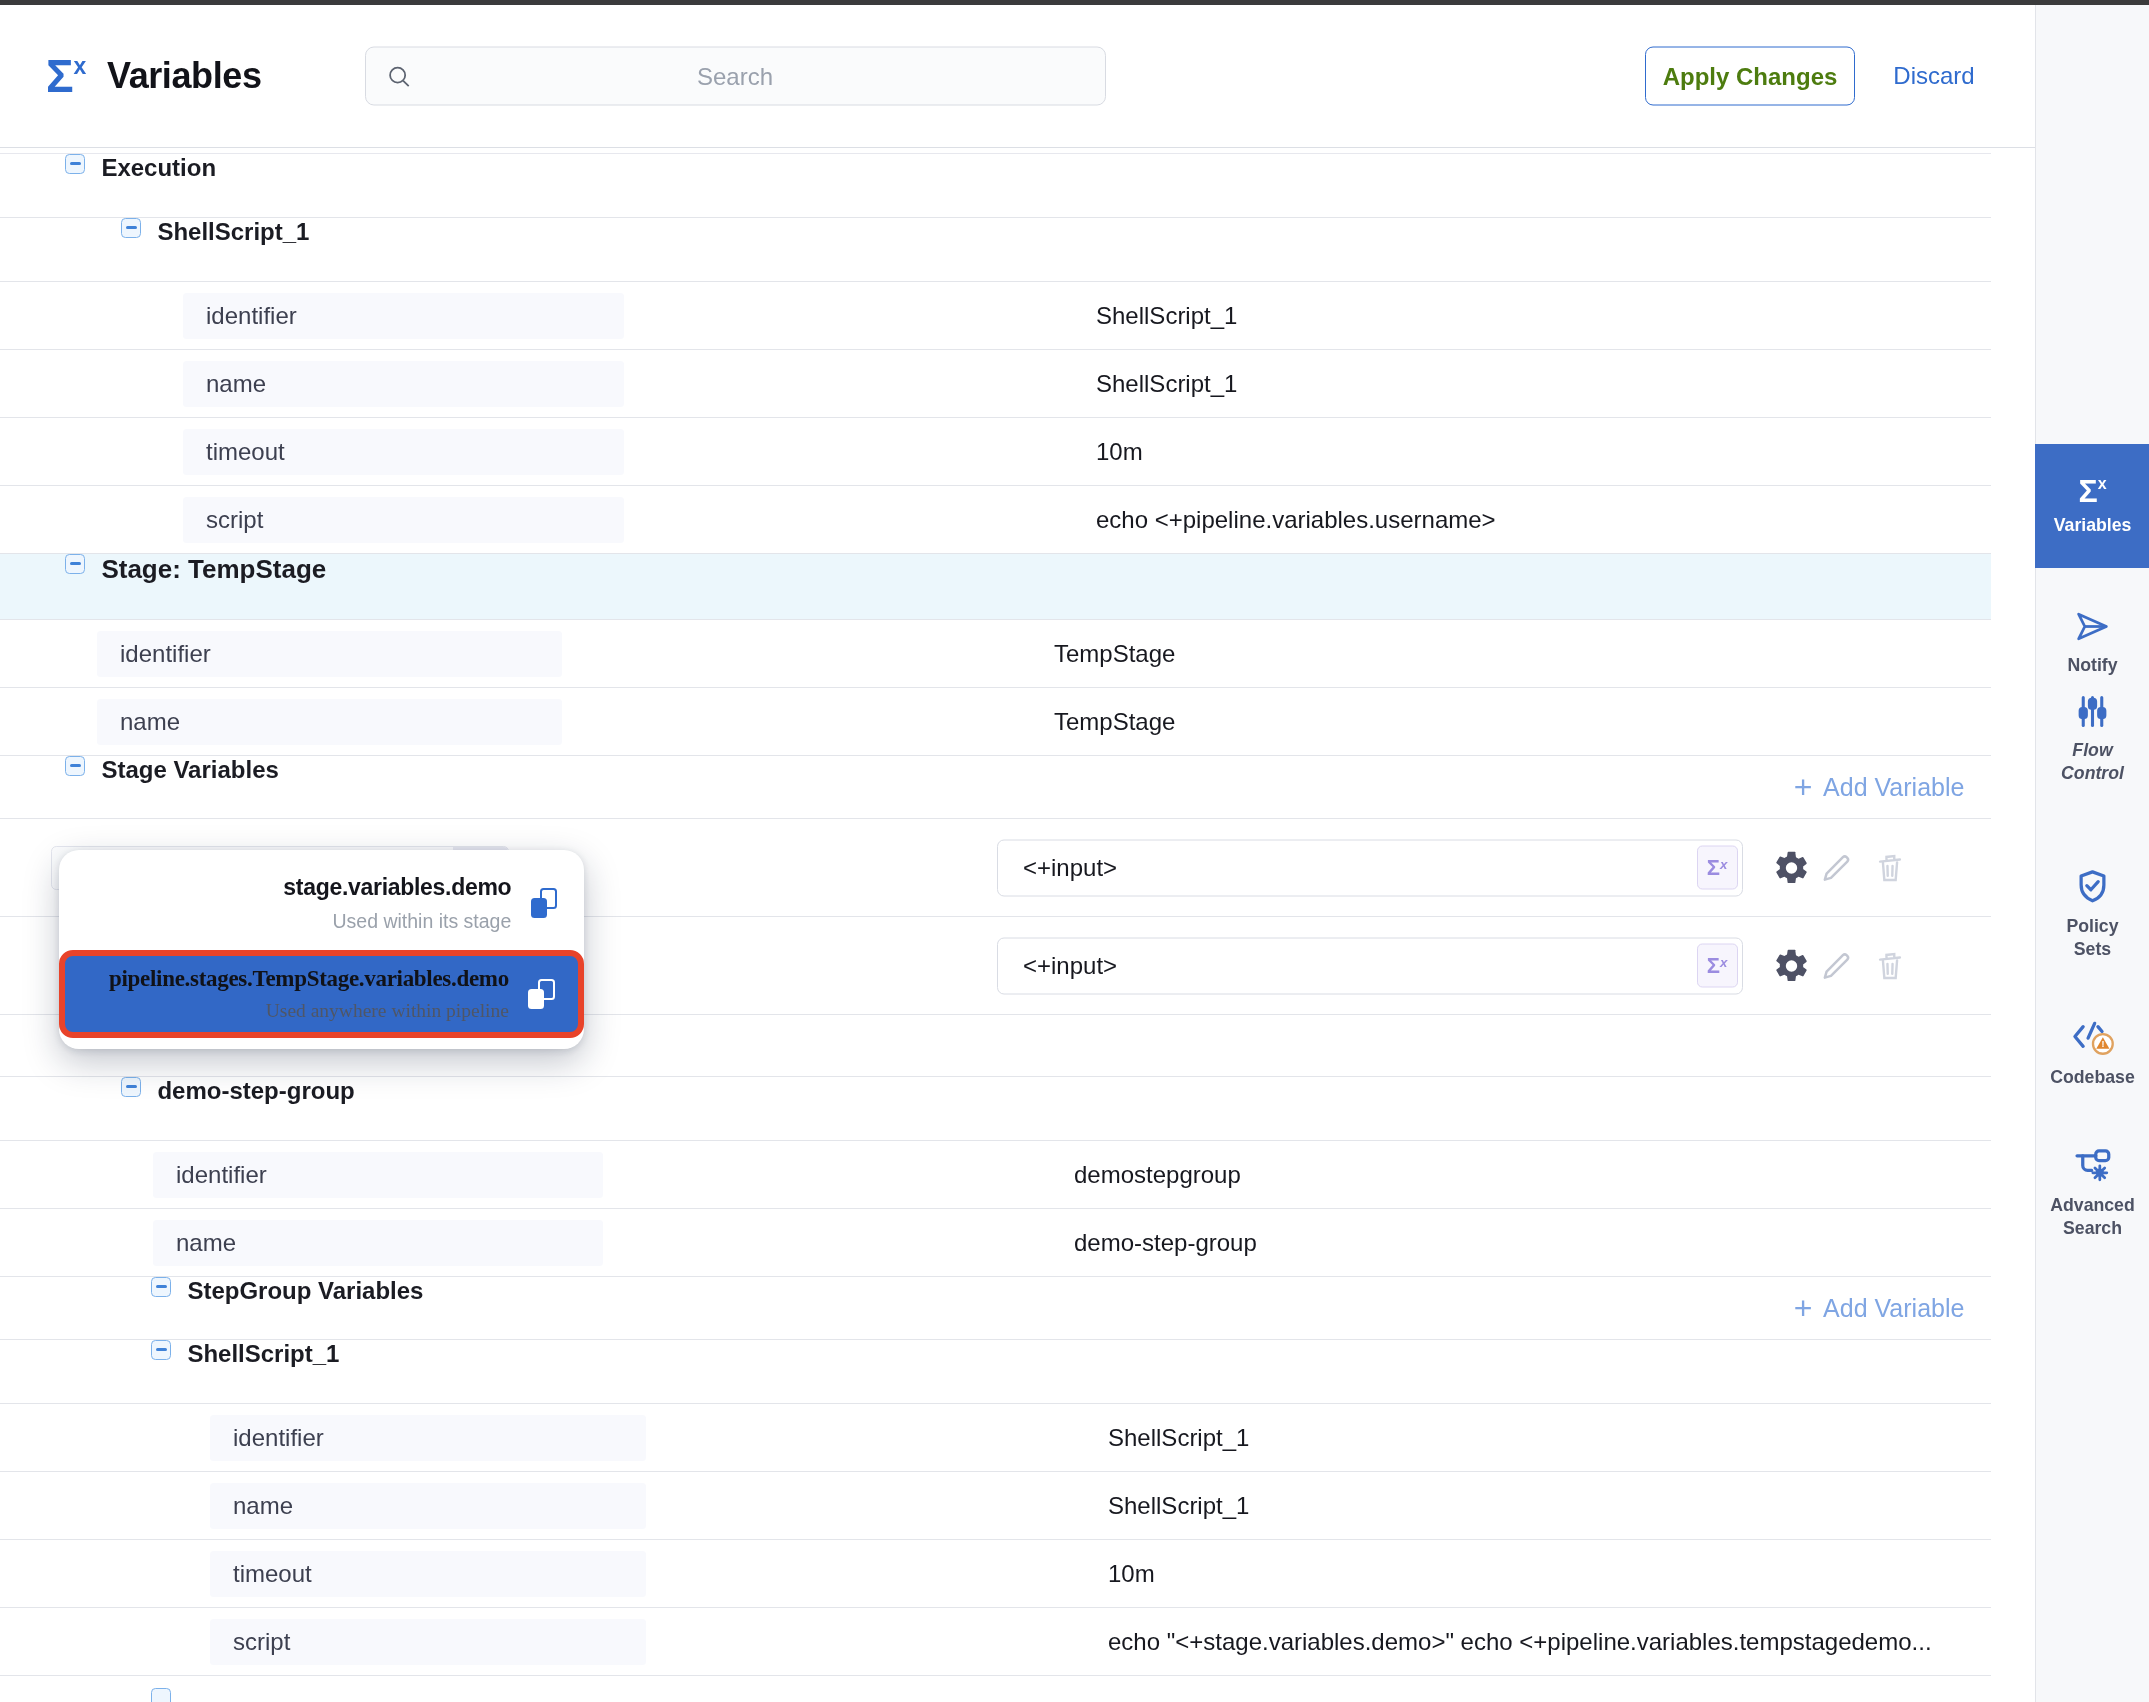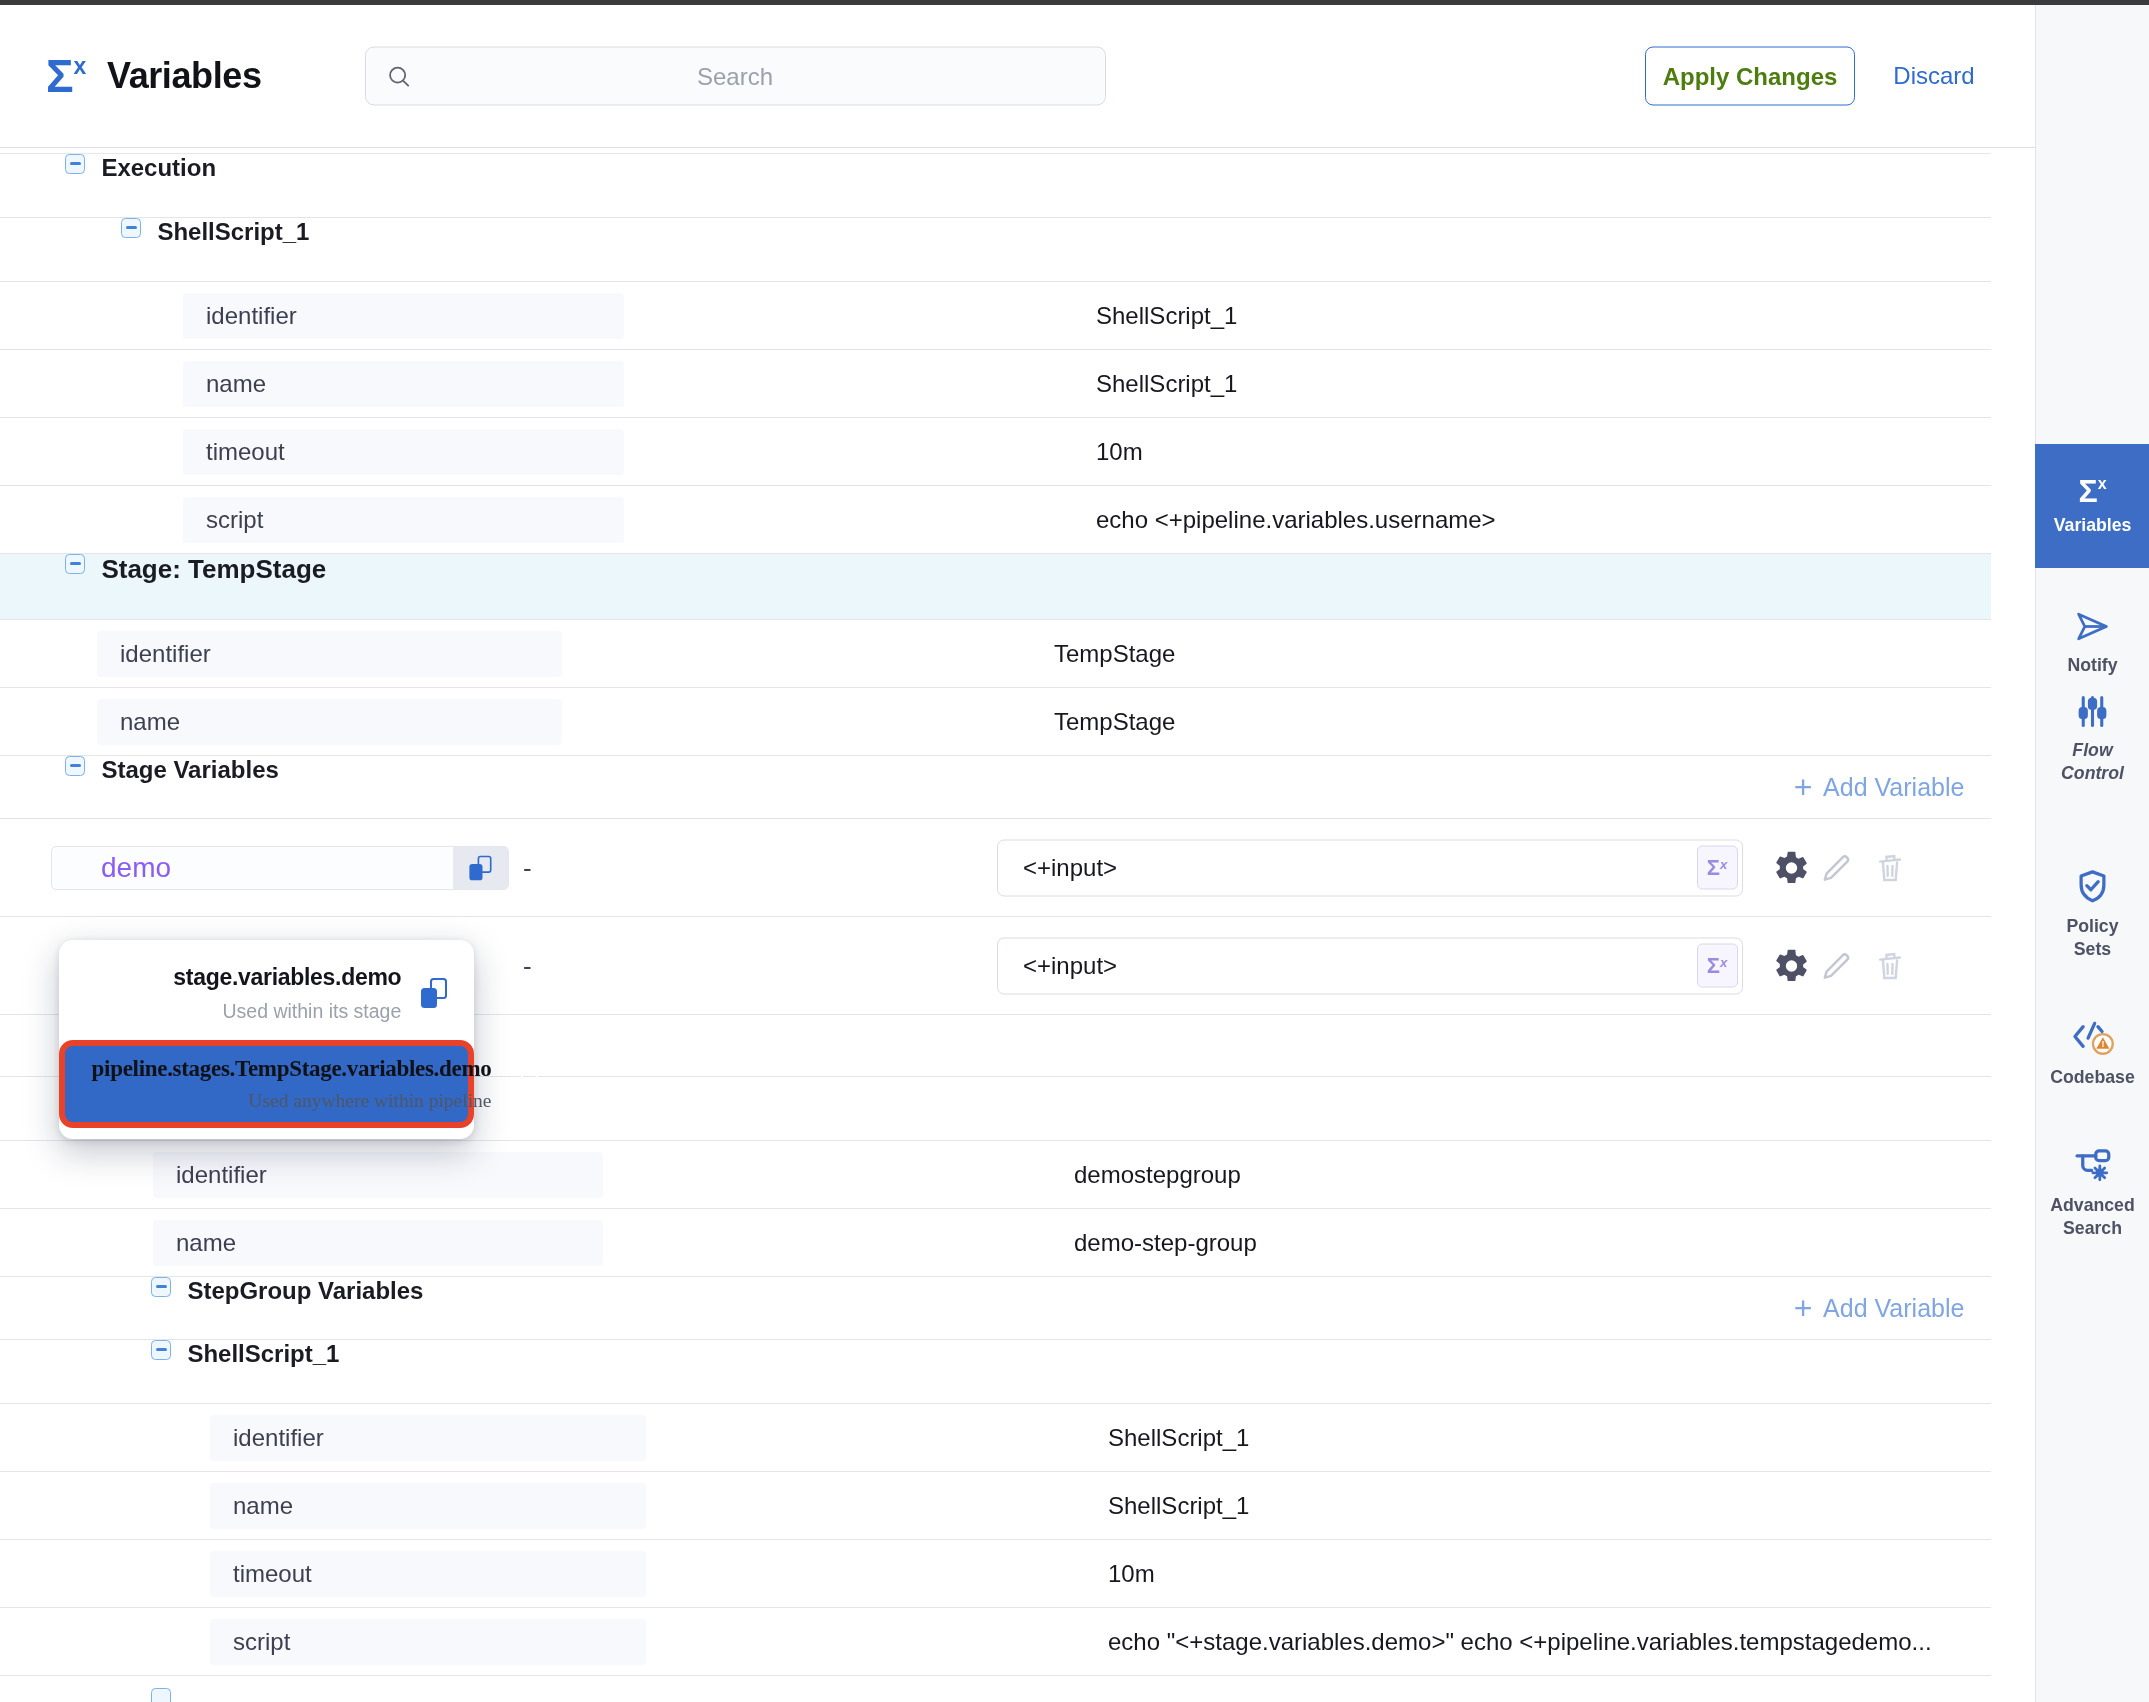--- a/index.html
+++ b/index.html
@@ -78,21 +78,21 @@
   .ico-gear { left:1772px; } .ico-pencil { left:1819px; } .ico-trash { left:1873px; }
 
   
   .cp { position:relative; width:26.6px; height:30px; cursor:pointer; flex:none; }
   .cp .b { position:absolute; right:0; top:0; width:17px; height:21px; border:2.7px solid #2f6bce; border-radius:3.5px; }
   .cp .f { position:absolute; left:0; bottom:0; width:16px; height:20.4px; background:#2f6bce; border-radius:3.5px; }
   .cp.white .b { border-color:#fff; } .cp.white .f { background:#fff; }
   .cp.small { transform:scale(0.82); }
 
   
-  .popup { position:absolute; left:59px; top:940px; width:415px; height:199px; background:#fff; border-radius:14px;
+  .popup { position:absolute; left:59px; top:850px; width:525px; height:199px; background:#fff; border-radius:20px;
     box-shadow:0 12.4px 35px rgba(20,30,60,.25), 0 1.8px 7px rgba(20,30,60,.12); z-index:50; }
   .pitem { position:absolute; left:0; right:0; display:flex; align-items:center; padding:0 23px 0 26.6px; cursor:pointer; }
   .pitem .ptext { flex:1; text-align:right; margin-right:19.5px; }
   .pitem .pt { font-size:23px; font-weight:600; color:#14151c; letter-spacing:-0.3px; white-space:nowrap; }
   .pitem .ps { font-size:19.5px; color:#9aa1ab; margin-top:8.9px; }
   .pitem.first { top:8.9px; height:89px; padding-right:26.6px; }
   .pitem.selected { top:100px; height:88px; background:#3268c6; border:6.2px solid #e8432a; border-radius:14px;font-family:Liberation Serif, serif; }
   .pitem.selected .pt { color:#101218; }
   .pitem.selected .ps { color:#4f5666; }
 

